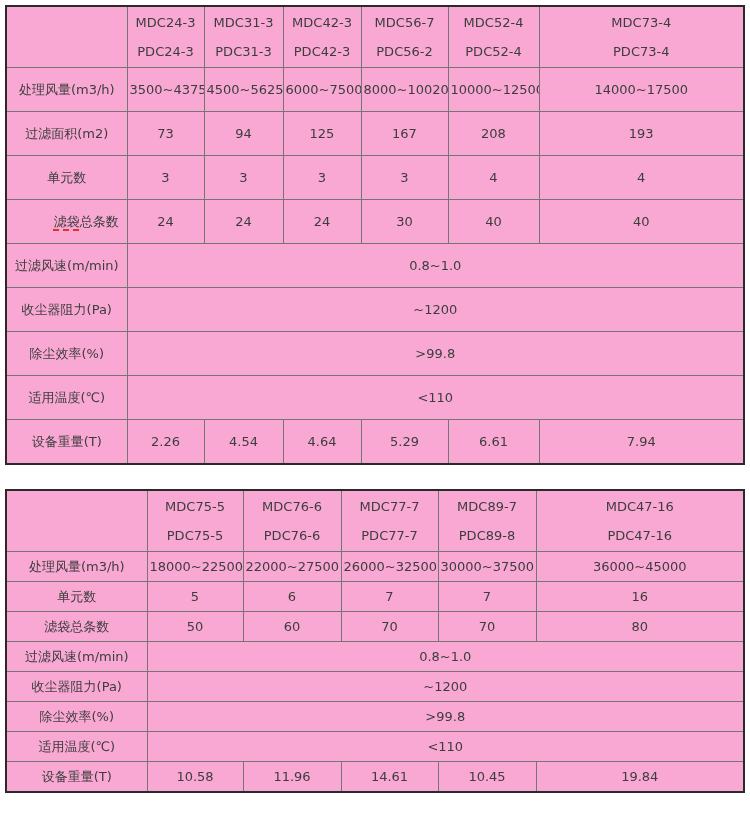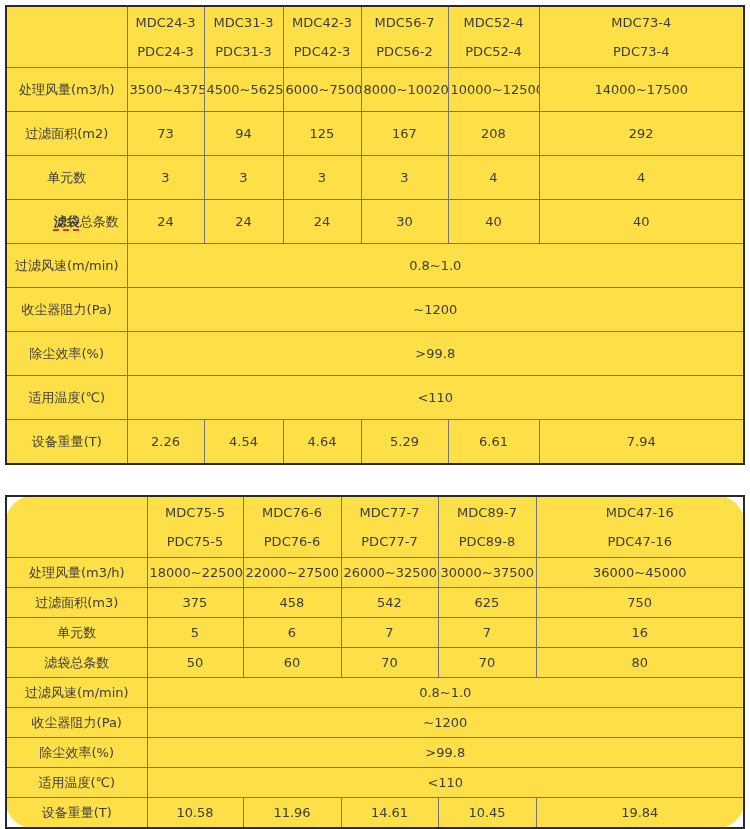--- a/index.html
+++ b/index.html
@@ -15,37 +15,37 @@
     color: #3d3d3d;
   }
   .page {
     padding: 5px;
   }
   table.spec {
     border-collapse: collapse;
     table-layout: fixed;
     width: 740px;
     border: 2px solid #2a2a2a;
-    background: #fde047;
+    background: #f9a8d4;
   }
   table.spec td {
     border: 1px solid #757575;
     text-align: center;
     vertical-align: middle;
     padding: 0 2px;
     overflow: hidden;
     white-space: nowrap;
   }
   .t1 td { height: 43px; }
   .t2 td { height: 29px; }
   .t1 tr.hdr td, .t2 tr.hdr td { height: 60px; }
   tr.hdr .line { line-height: 29px; }
-  .t2 { margin-top: 30px; border-radius: 30px; }
+  .t2 { margin-top: 24px; }
   .em {
-    font-weight: bold;
+    font-weight: normal;
     text-decoration-line: underline;
     text-decoration-style: dashed;
     text-decoration-color: #e53030;
     text-decoration-thickness: 2px;
     text-underline-offset: 4px;
     margin-left: 39px;
   }
 </style>
 </head>
 <body>
@@ -101,21 +101,21 @@
         <td>14000~17500</td>
       </tr>
 
       <tr>
         <td>过滤面积(m2)</td>
         <td>73</td>
         <td>94</td>
         <td>125</td>
         <td>167</td>
         <td>208</td>
-        <td>292</td>
+        <td>193</td>
       </tr>
 
       <tr>
         <td>单元数</td>
         <td>3</td>
         <td>3</td>
         <td>3</td>
         <td>3</td>
         <td>4</td>
         <td>4</td>
@@ -199,28 +199,20 @@
 
       <tr>
         <td>处理风量(m3/h)</td>
         <td>18000~22500</td>
         <td>22000~27500</td>
         <td>26000~32500</td>
         <td>30000~37500</td>
         <td>36000~45000</td>
       </tr>
 
-      <tr>
-        <td>过滤面积(m3)</td>
-        <td>375</td>
-        <td>458</td>
-        <td>542</td>
-        <td>625</td>
-        <td>750</td>
-      </tr>
 
       <tr>
         <td>单元数</td>
         <td>5</td>
         <td>6</td>
         <td>7</td>
         <td>7</td>
         <td>16</td>
       </tr>
 

